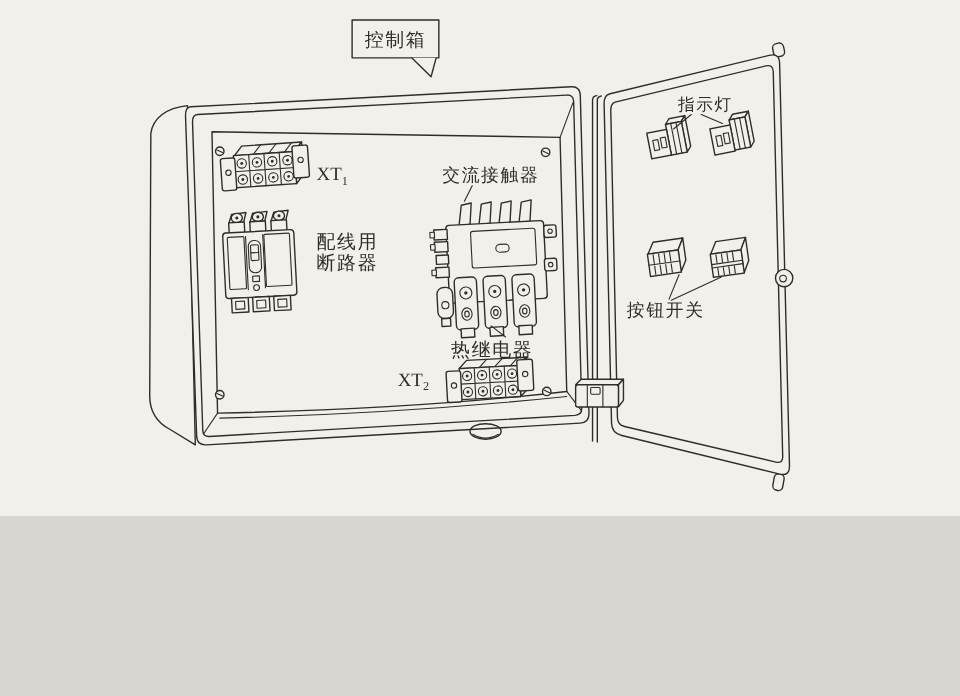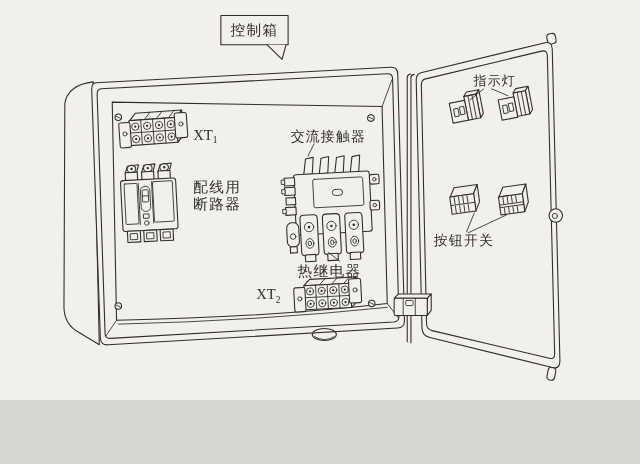--- a/index.html
+++ b/index.html
@@ -1,18 +1,18 @@
 <!DOCTYPE html>
 <html style="--ink: #2f2d29; --paper: #f2f0ea;"><head>
 <meta charset="utf-8">
 <style>
   :root{ --ink:#2f2d29; --paper:#f2f0ea; }
   html,body{margin:0;padding:0;}
   body{background:#d8d6d0;font-family:"Liberation Serif","DejaVu Serif",serif;}
-  .stage{position:relative;width:640px;height:400px;background:var(--paper);overflow:hidden;}
+  .stage{position:relative;width:640px;height:344px;background:var(--paper);overflow:hidden;}
   svg{display:block;width:100%;height:100%;}
   .s{fill:none;stroke:var(--ink);stroke-width:1.25;stroke-linejoin:round;stroke-linecap:round;}
   .f{fill:var(--paper);stroke:var(--ink);stroke-width:1.25;stroke-linejoin:round;}
   .t1{stroke-width:1;}
   .dot{fill:var(--ink);stroke:none;}
   text{font-family:"Liberation Serif","DejaVu Serif",serif;fill:var(--ink);}
   .cjk{letter-spacing:1.5px;}
 </style>
 </head>
 <body>

